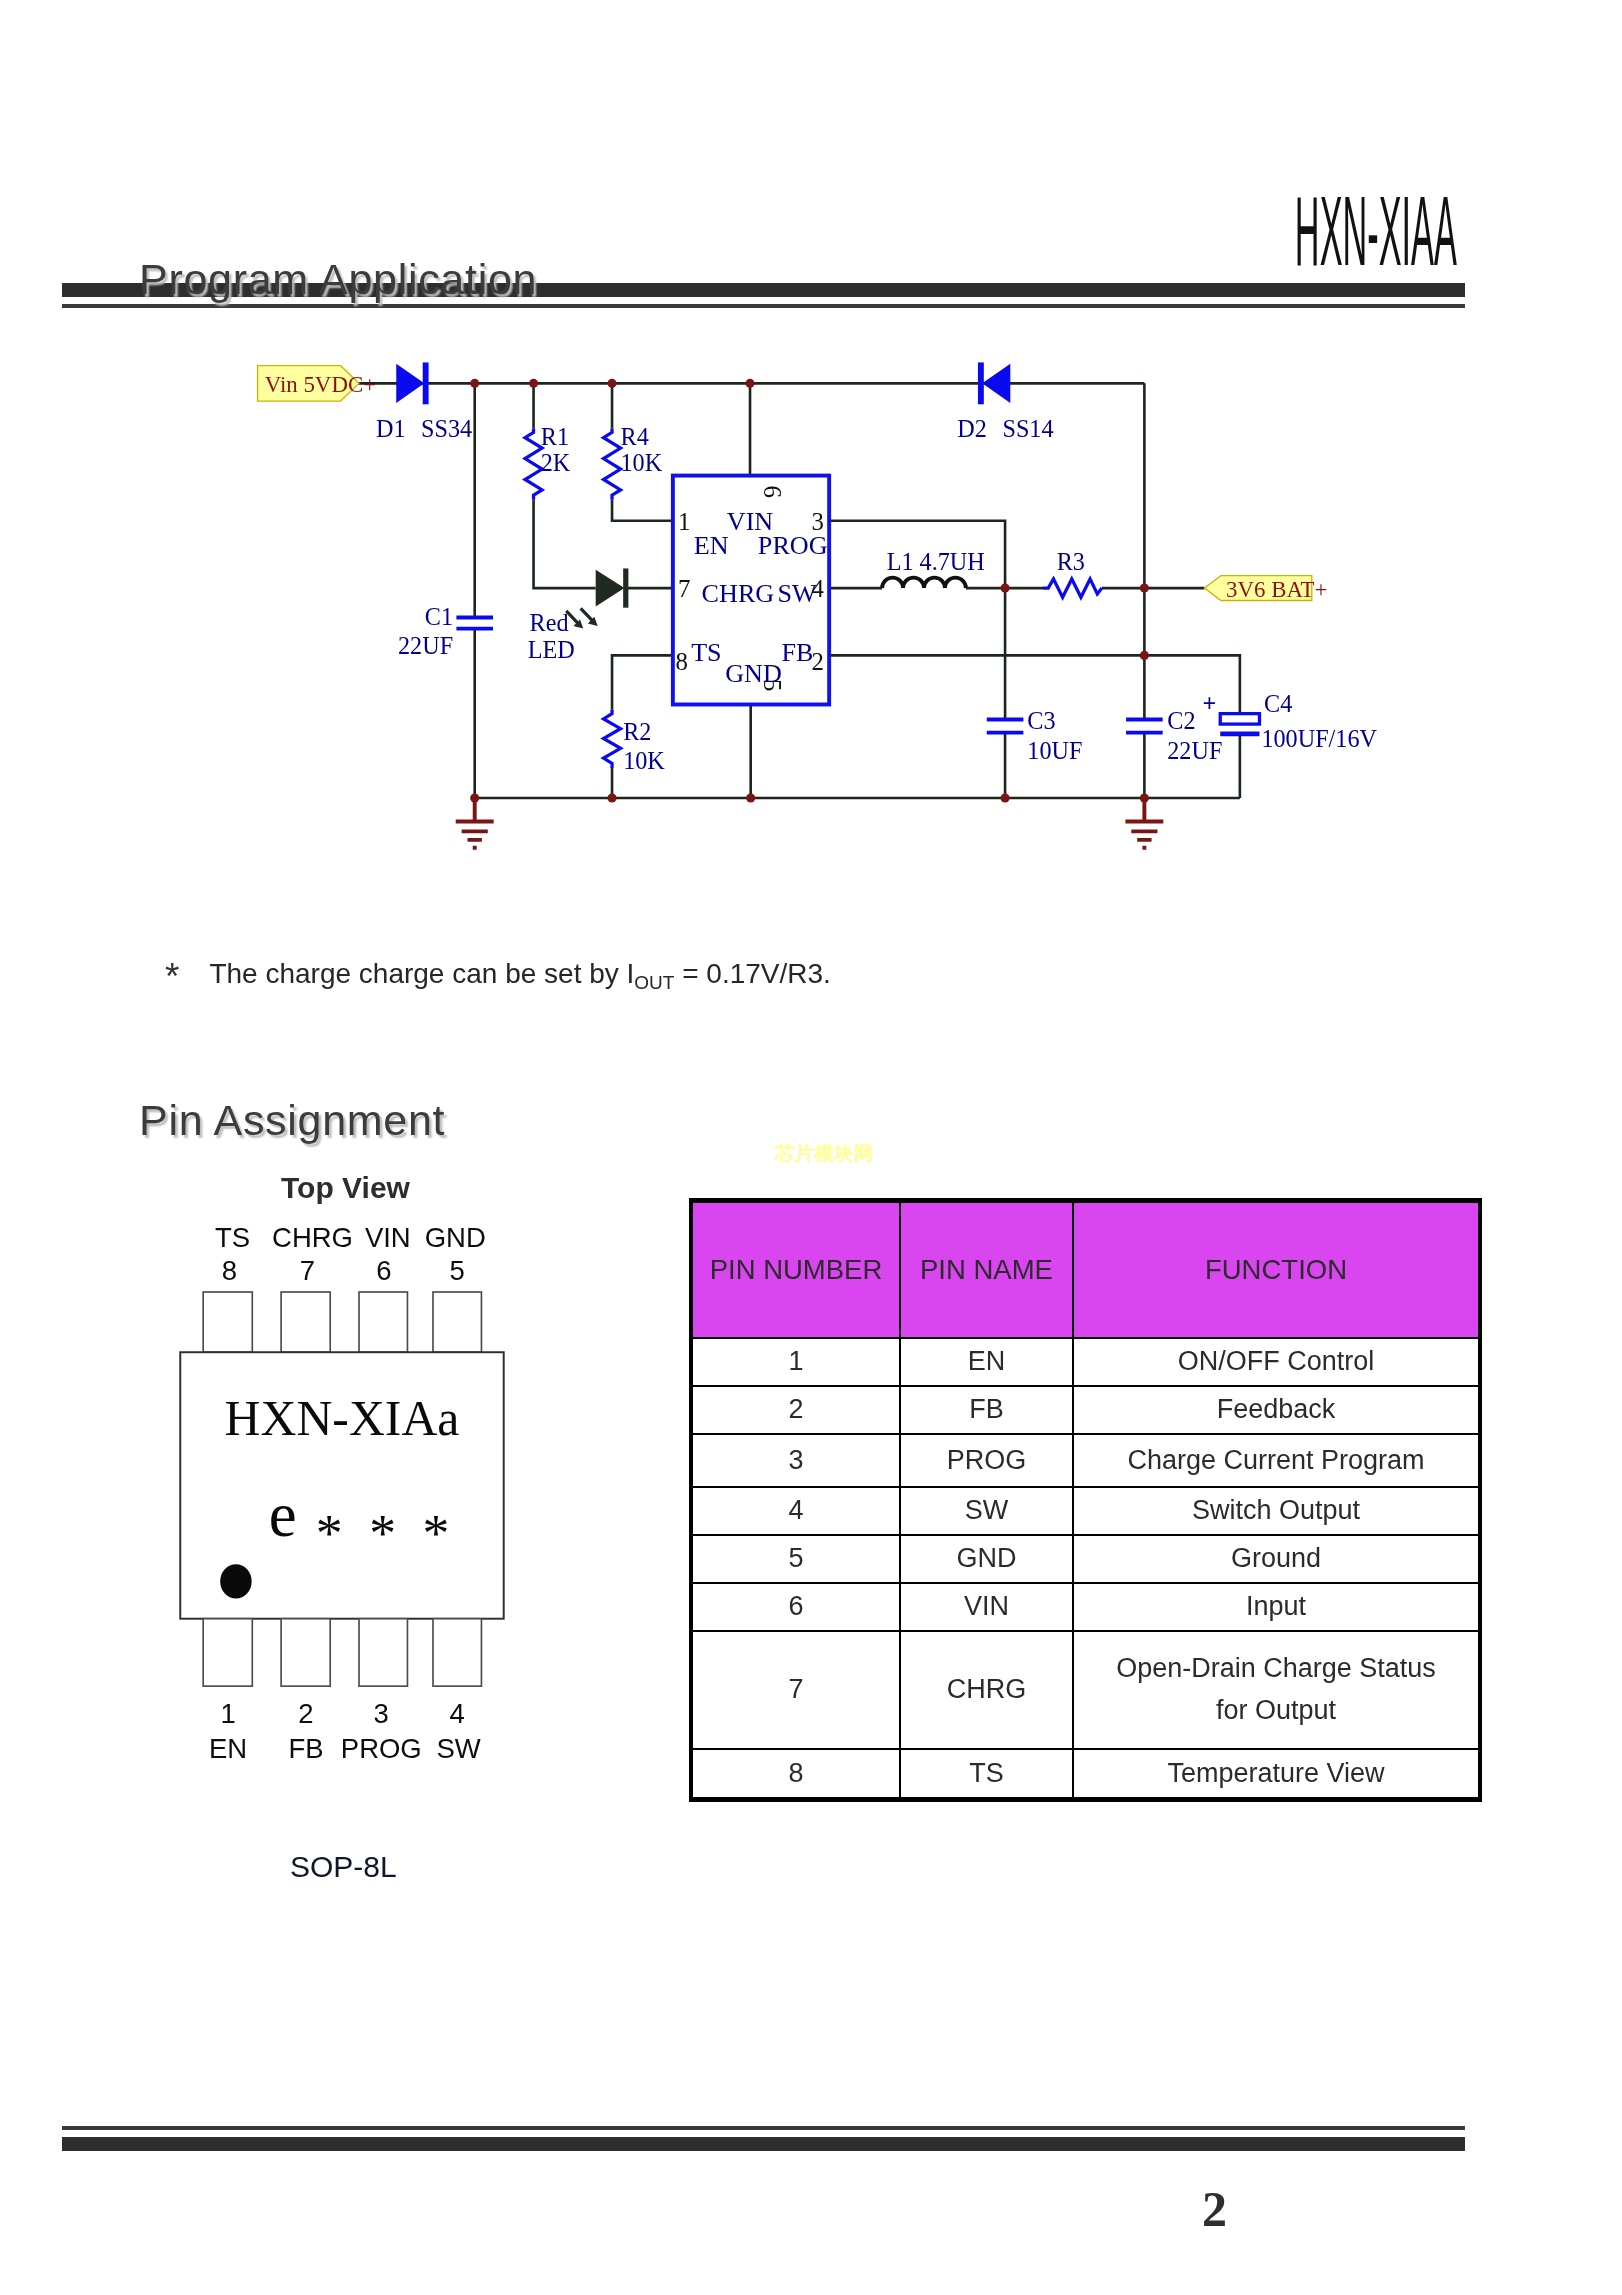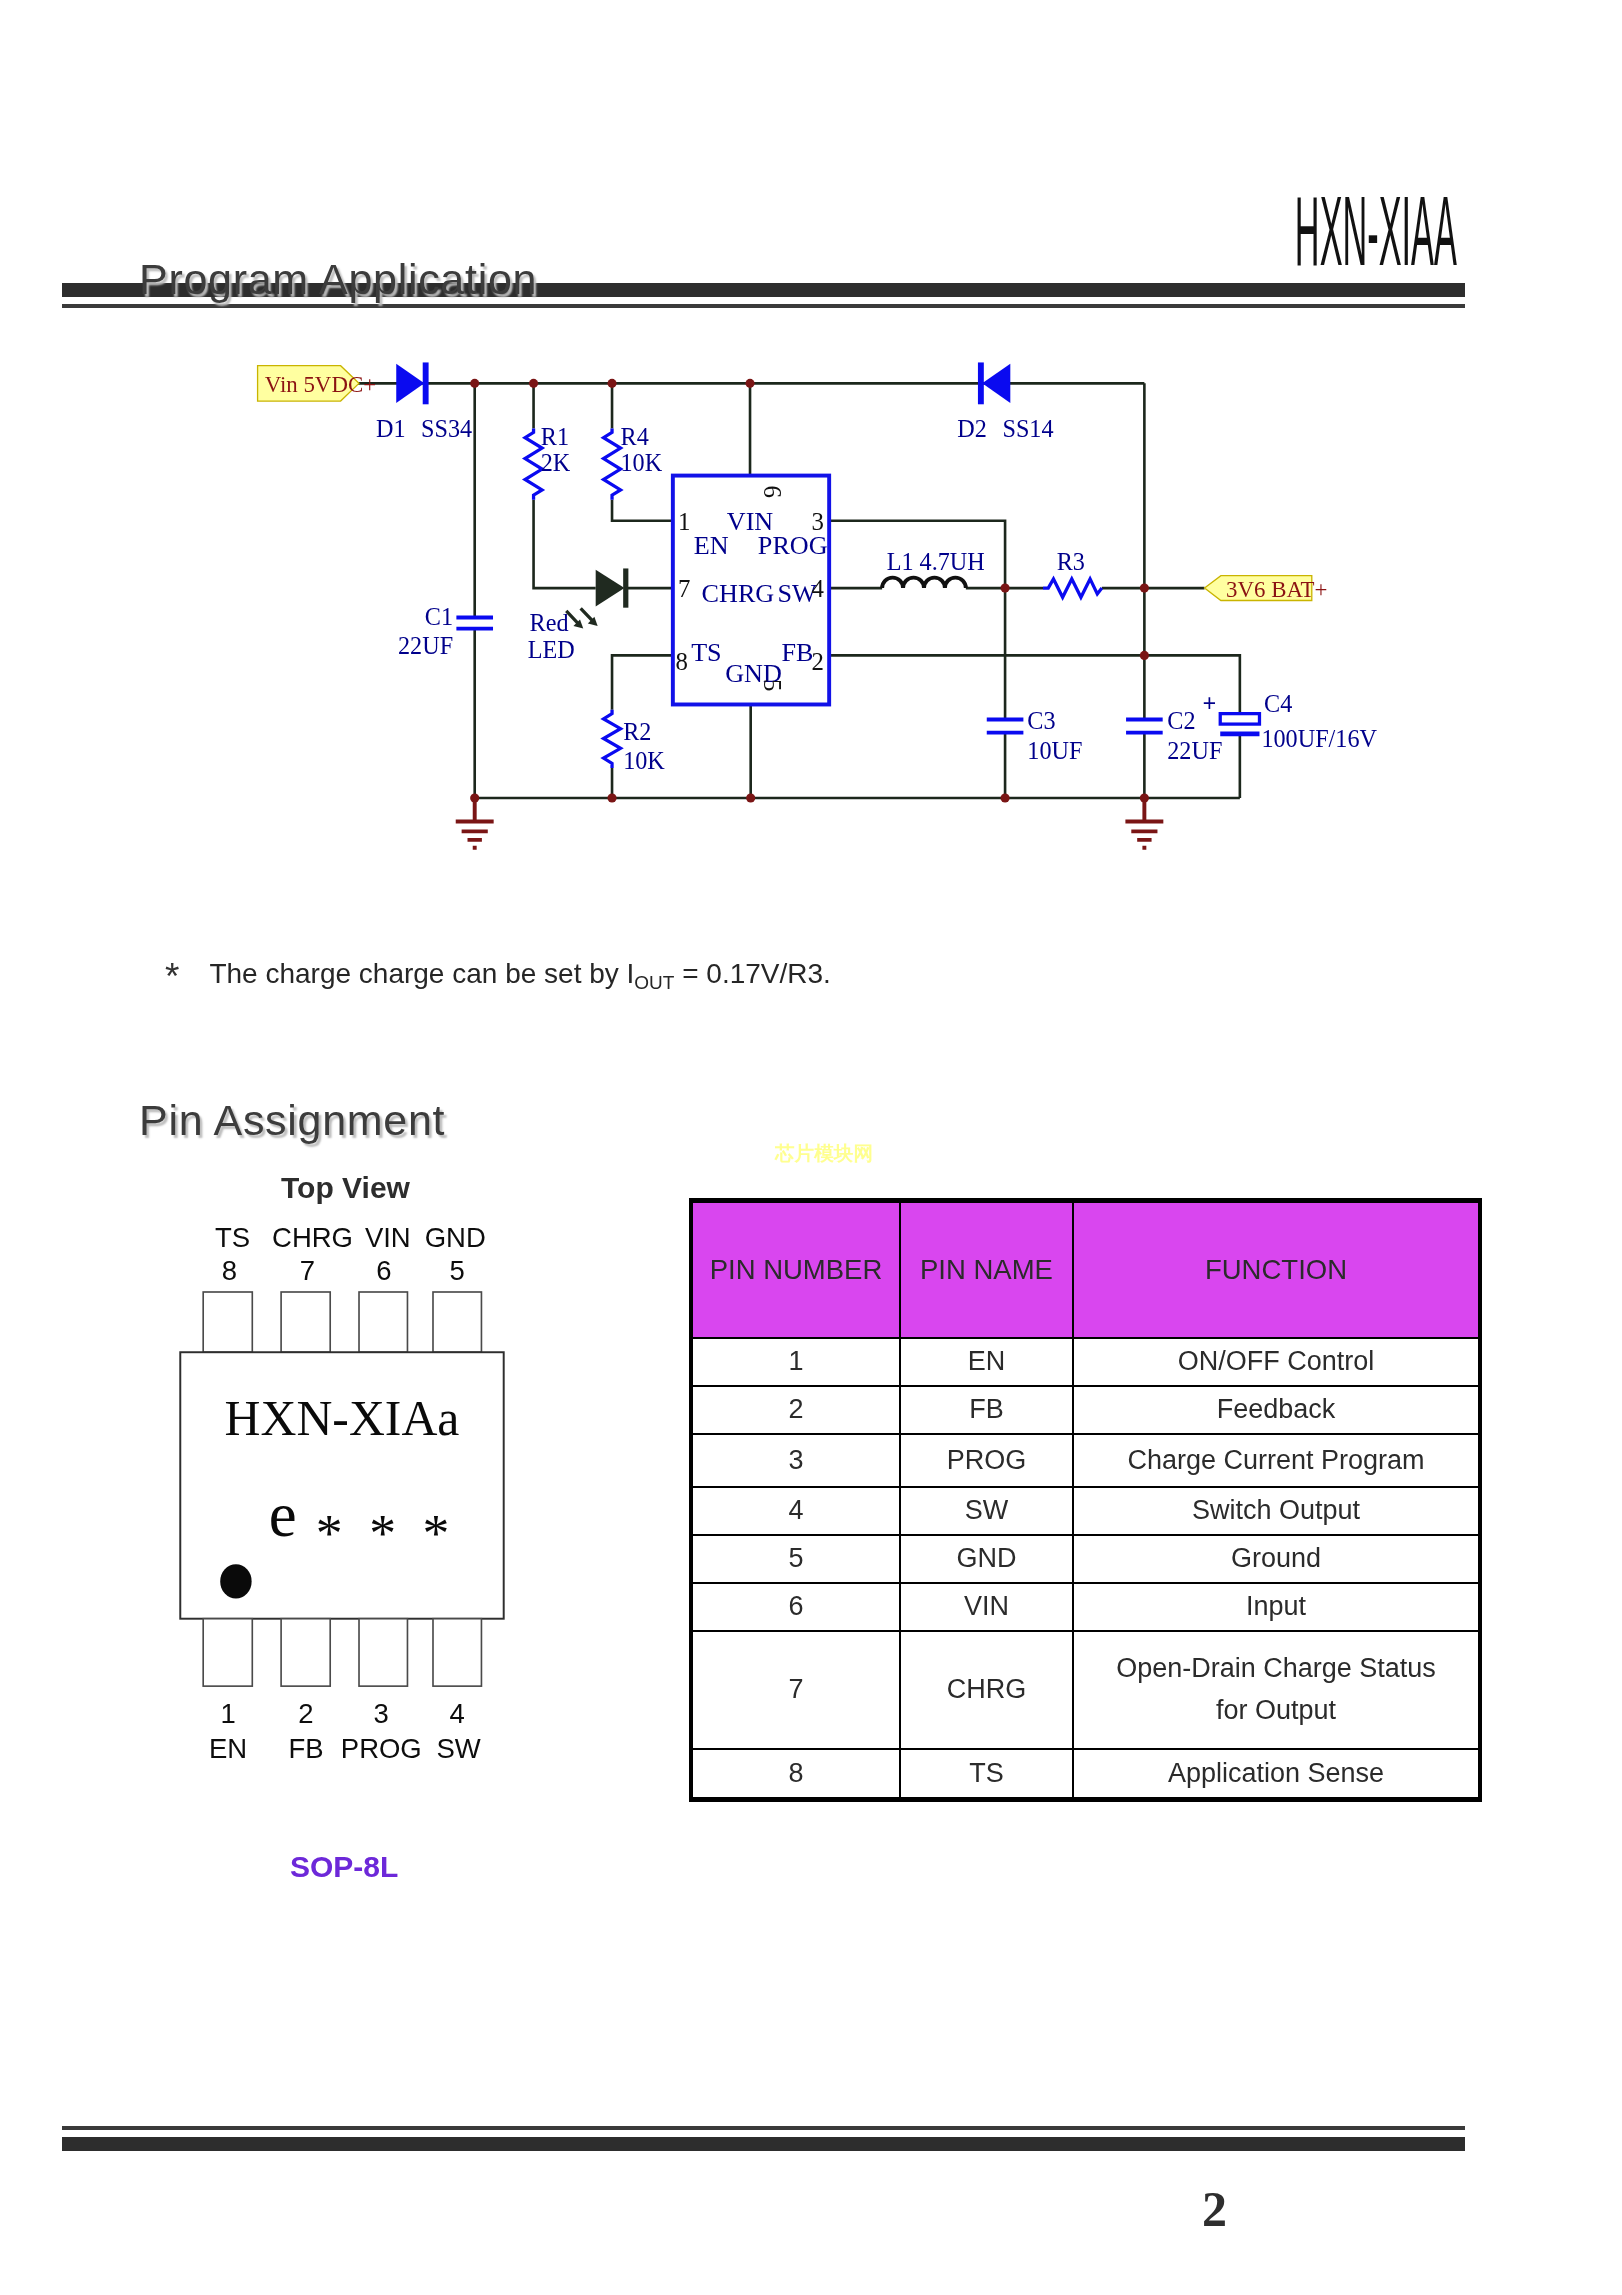--- a/index.html
+++ b/index.html
@@ -17,21 +17,21 @@
       text-shadow:2.6px 2.6px 2px #bdbdbd;letter-spacing:0.7px;}
 
   
   #note{position:absolute;left:165px;top:956px;font-size:28px;color:#262626;white-space:nowrap;}
   #note .star{font-size:37px;vertical-align:-6.5px;margin-right:30px;color:#333;}
   #note sub{font-size:19px;text-align:center;}
 
   #watermark{position:absolute;left:775px;top:1140px;font-size:19.6px;color:#ffff90;font-weight:bold;text-align:center;}
 
   #top-view{position:absolute;left:281px;top:1171px;font-size:30px;font-weight:bold;color:#2d2d2d;text-align:center;}
-  #sop8l{position:absolute;left:290px;top:1850px;font-size:30px;font-weight:bold;color:#6d28d9;}
+  #sop8l{position:absolute;left:290px;top:1850px;font-size:30px;font-weight:normal;color:#0f172a;}
 
   
   #pin-table{position:absolute;left:691px;top:1200px;border-collapse:collapse;table-layout:fixed;
              width:788px;font-size:27px;color:#2b2b2b;}
   #pin-table td,#pin-table th{border:2px solid #000;text-align:center;vertical-align:middle;
              font-weight:normal;padding:0;line-height:1.55;}
   #pin-table{border:2px solid #000;outline:2px solid #000;outline-offset:-0.7px;}
   #pin-table thead th{background:#d946ef;height:134px;font-size:27.5px;}
   #pin-table .rh{height:48px;}
   #pin-table .rh2{height:92px;}
@@ -311,21 +311,21 @@
         <td>Input</td>
       </tr>
       <tr class="rh2">
         <td>7</td>
         <td>CHRG</td>
         <td style="padding:16px 26px">Open-Drain Charge Status for Output</td>
       </tr>
       <tr style="height:50px">
         <td>8</td>
         <td>TS</td>
-        <td>Application Sense</td>
+        <td>Temperature View</td>
       </tr>
     </tbody>
   </table>
 
   <div class="rule-thin" style="top:2126px"></div>
   <div class="rule-thick" style="top:2137px"></div>
   <div id="page-num">2</div>
 
 </div>
 

